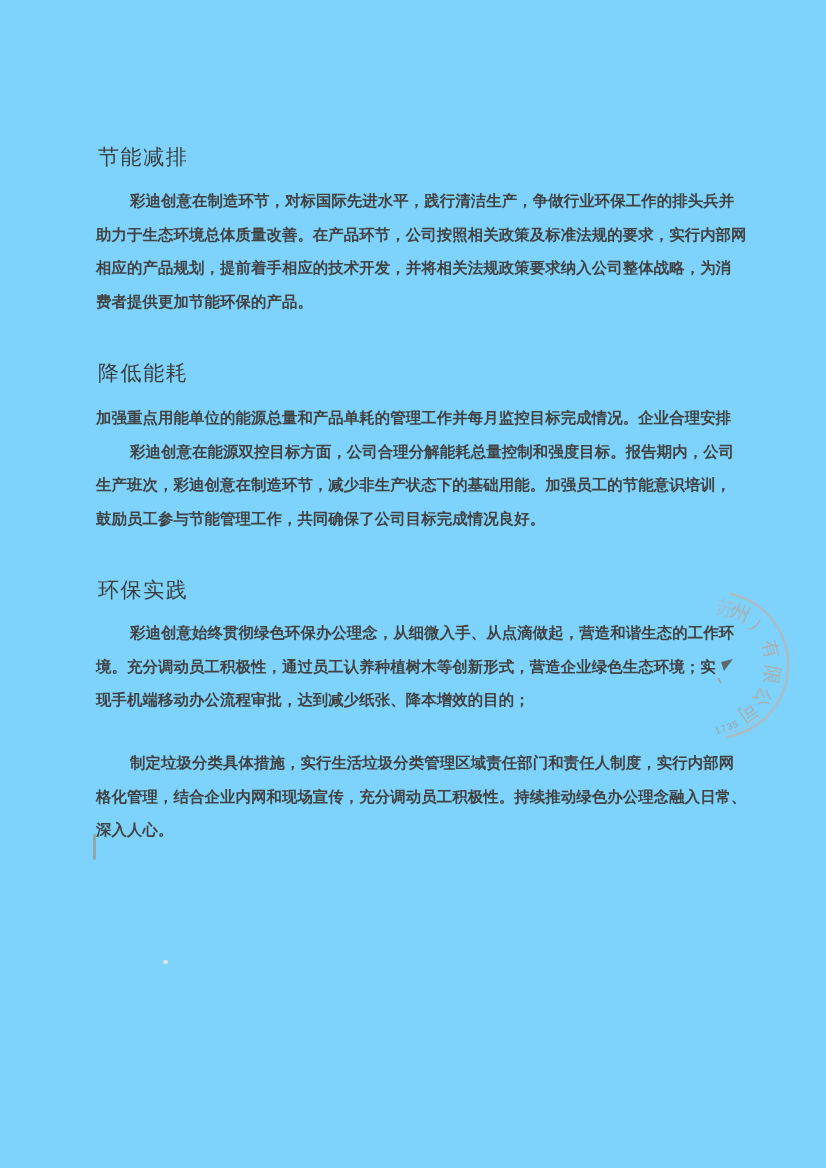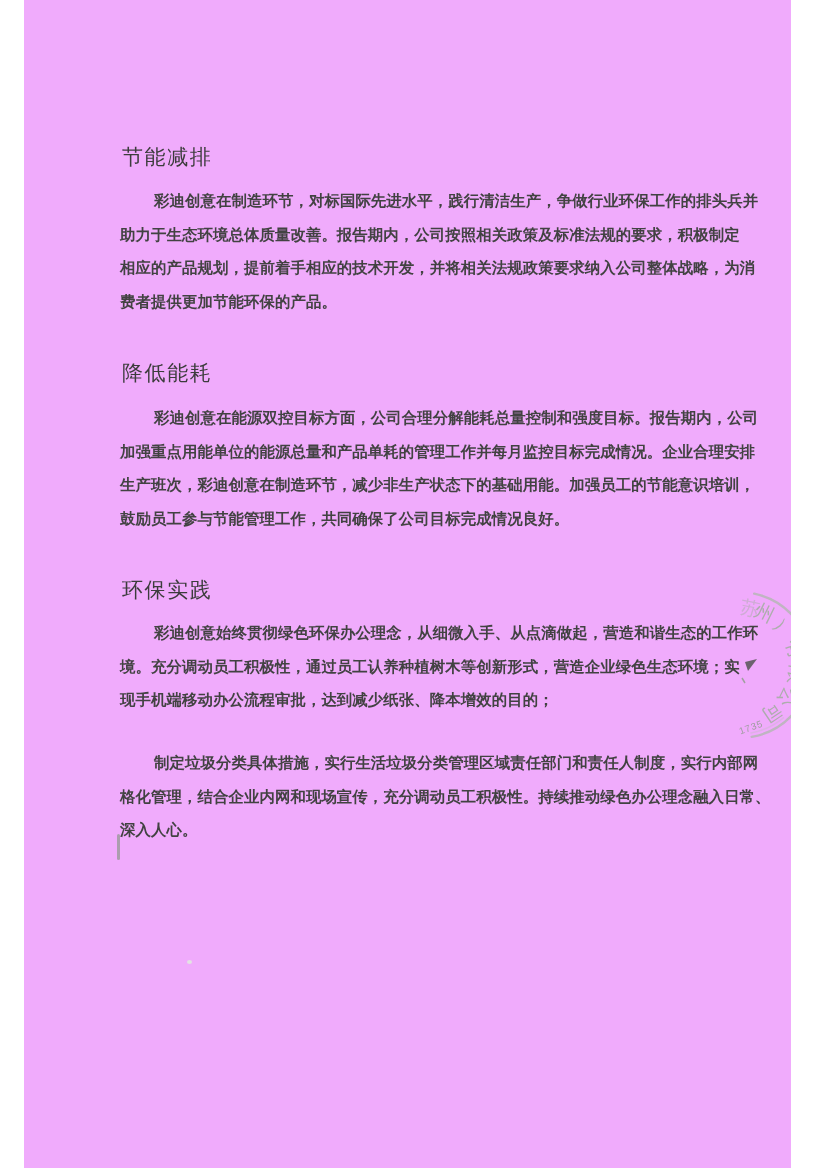--- a/index.html
+++ b/index.html
@@ -1,22 +1,21 @@
 <!DOCTYPE html>
 <html><head>
 <meta charset="utf-8">
 <style>
   html,body{margin:0;padding:0;background:#ffffff;}
   .page{
     position:relative;
-    width:767px;height:1168px;
-    background:#f0abfc;
+    width:826px;height:1168px;
+    background:#7dd3fc;
     overflow:hidden;
     font-family:"Liberation Sans", sans-serif;
-    margin-left:24px;
   }
   .heading{
     position:absolute;left:98px;
     font-size:21px;letter-spacing:1.6px;
     color:#3c3c3c;font-weight:500;
     white-space:nowrap;
   }
   .para{position:absolute;left:96px;}
   .tline{
     height:33.5px;line-height:33.5px;
@@ -53,29 +52,29 @@
   }
 </style>
 </head>
 <body>
 
 <div class="page">
 
   <div class="heading" id="h1">节能减排</div>
   <div class="para" id="p1">
     <div class="tline first">彩迪创意在制造环节，对标国际先进水平，践行清洁生产，争做行业环保工作的排头兵并</div>
-    <div class="tline">助力于生态环境总体质量改善。报告期内，公司按照相关政策及标准法规的要求，积极制定</div>
+    <div class="tline">助力于生态环境总体质量改善。在产品环节，公司按照相关政策及标准法规的要求，实行内部网</div>
     <div class="tline">相应的产品规划，提前着手相应的技术开发，并将相关法规政策要求纳入公司整体战略，为消</div>
     <div class="tline">费者提供更加节能环保的产品。</div>
   </div>
 
   <div class="heading" id="h2">降低能耗</div>
   <div class="para" id="p2">
+    <div class="tline">加强重点用能单位的能源总量和产品单耗的管理工作并每月监控目标完成情况。企业合理安排</div>
     <div class="tline first">彩迪创意在能源双控目标方面，公司合理分解能耗总量控制和强度目标。报告期内，公司</div>
-    <div class="tline">加强重点用能单位的能源总量和产品单耗的管理工作并每月监控目标完成情况。企业合理安排</div>
     <div class="tline">生产班次，彩迪创意在制造环节，减少非生产状态下的基础用能。加强员工的节能意识培训，</div>
     <div class="tline">鼓励员工参与节能管理工作，共同确保了公司目标完成情况良好。</div>
   </div>
 
   <div class="heading" id="h3">环保实践</div>
   <div class="para" id="p3">
     <div class="tline first">彩迪创意始终贯彻绿色环保办公理念，从细微入手、从点滴做起，营造和谐生态的工作环</div>
     <div class="tline">境。充分调动员工积极性，通过员工认养种植树木等创新形式，营造企业绿色生态环境；实</div>
     <div class="tline">现手机端移动办公流程审批，达到减少纸张、降本增效的目的；</div>
   </div>

